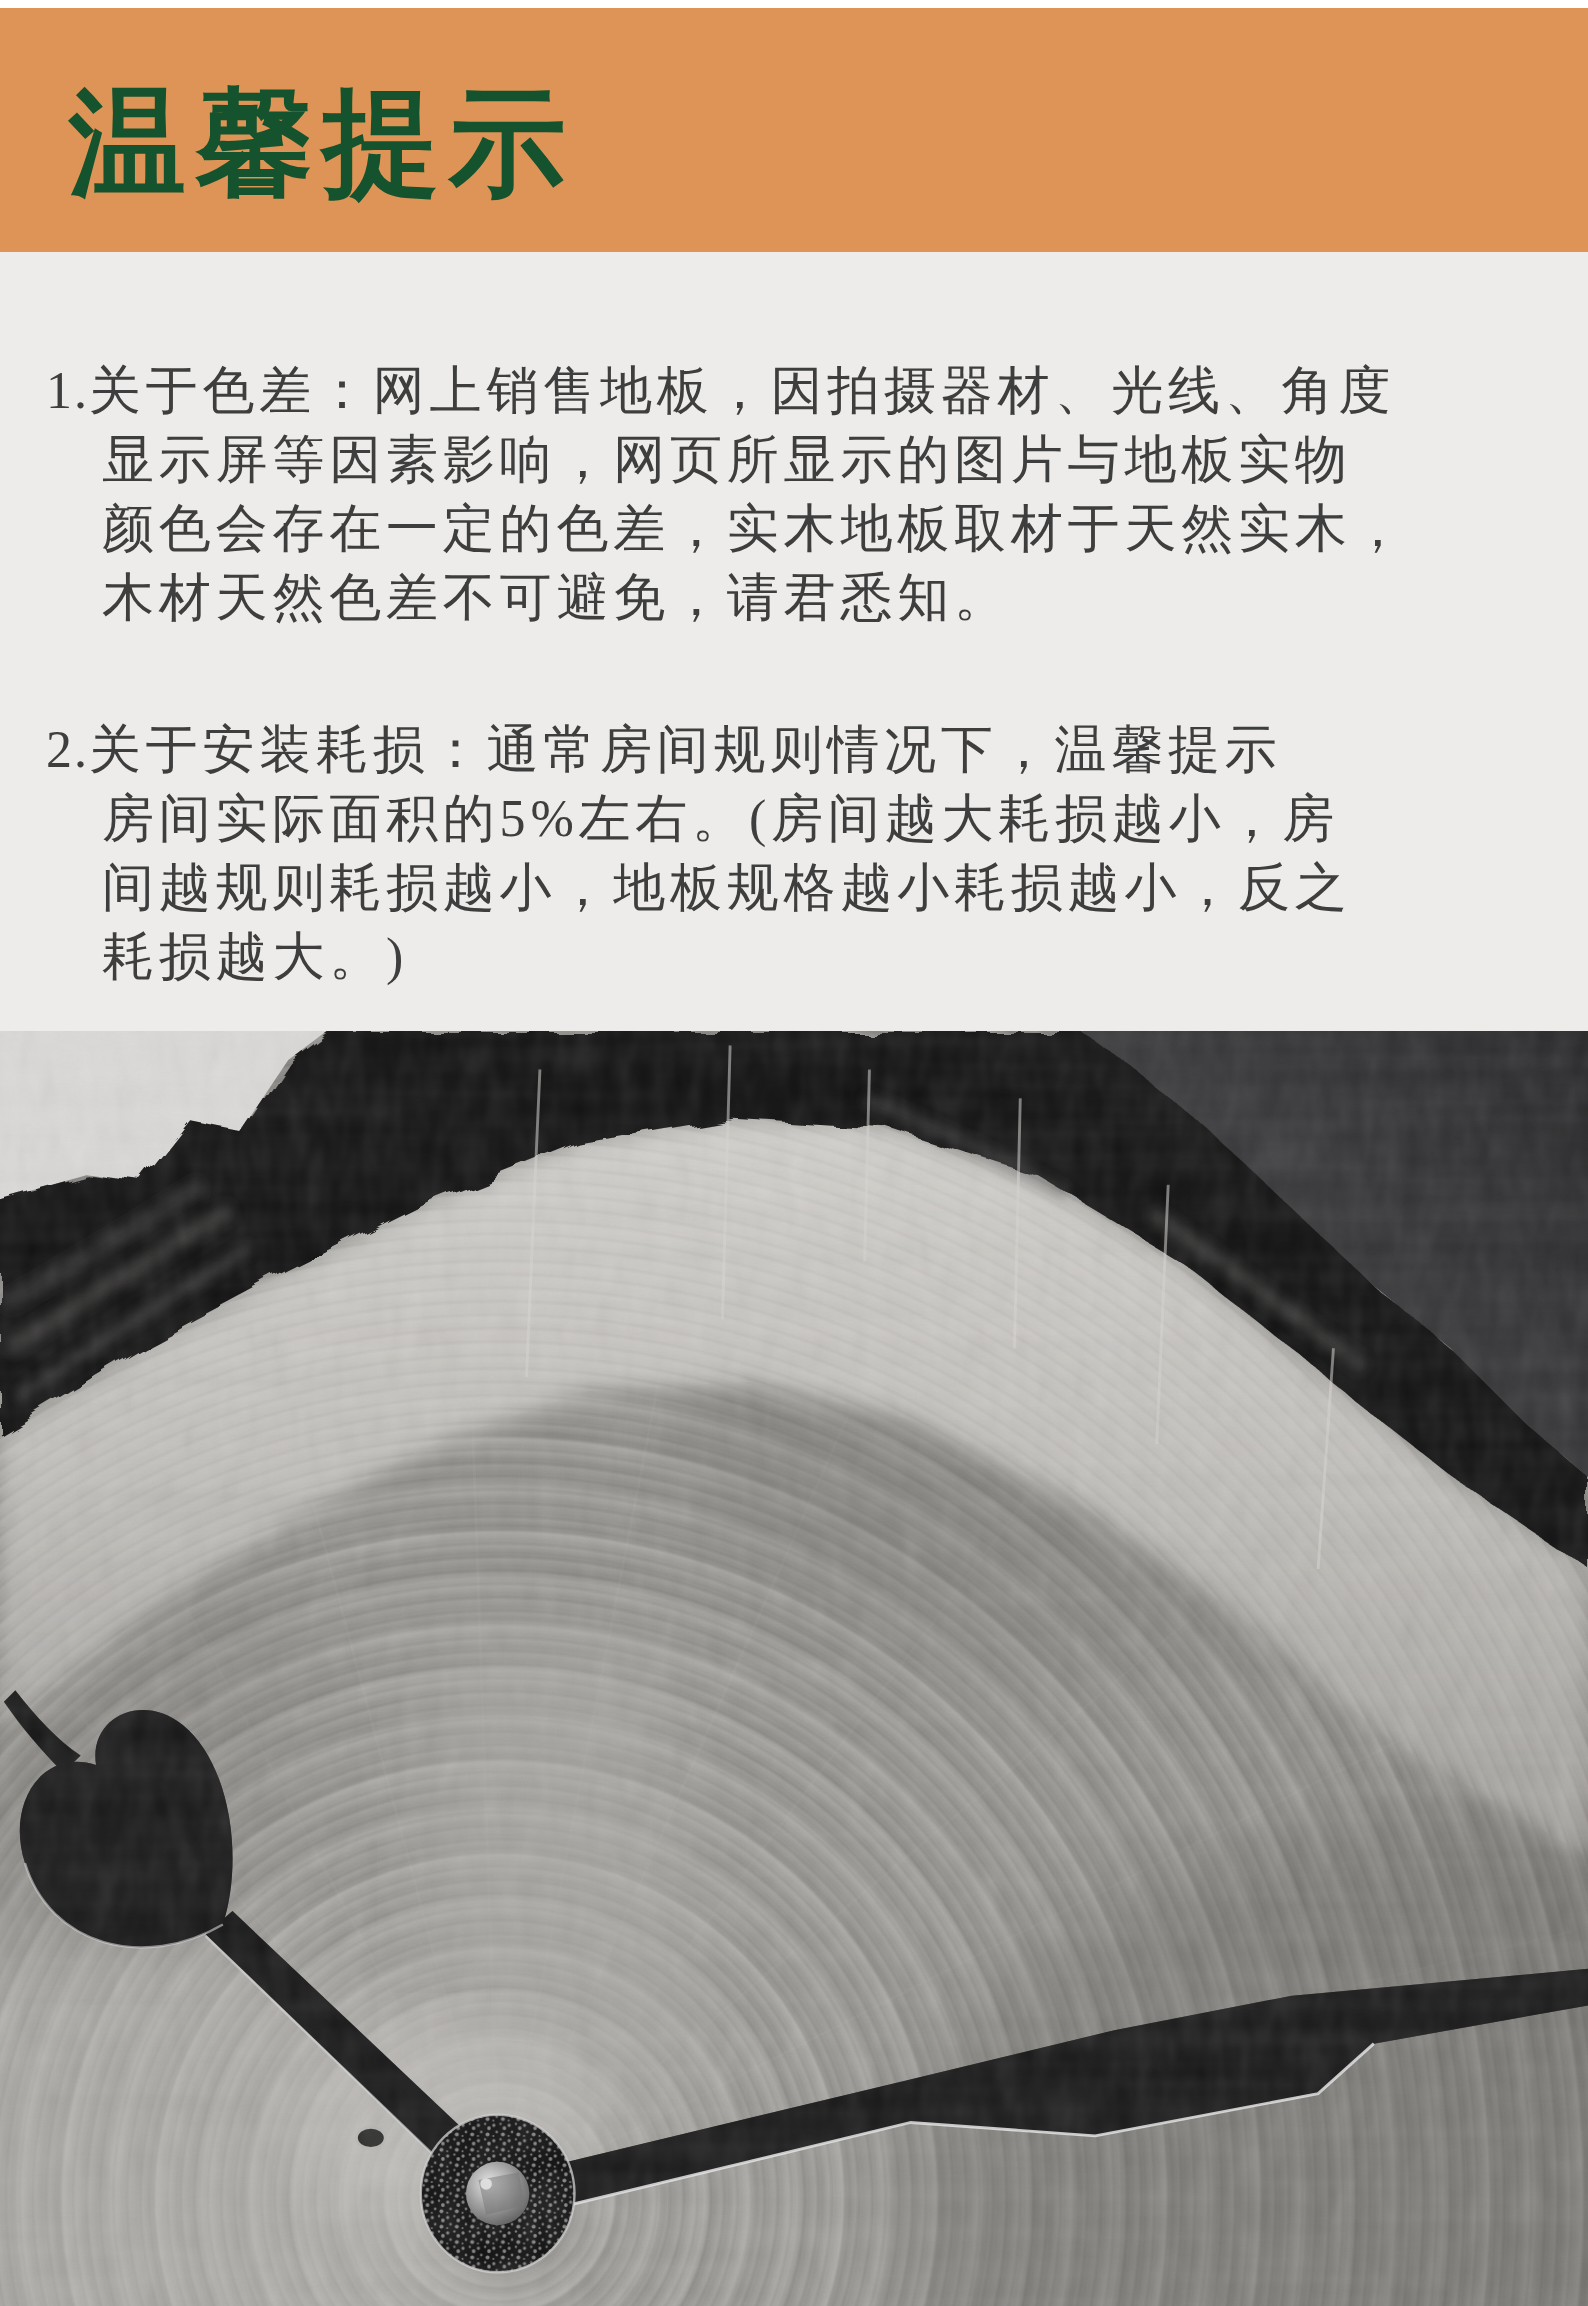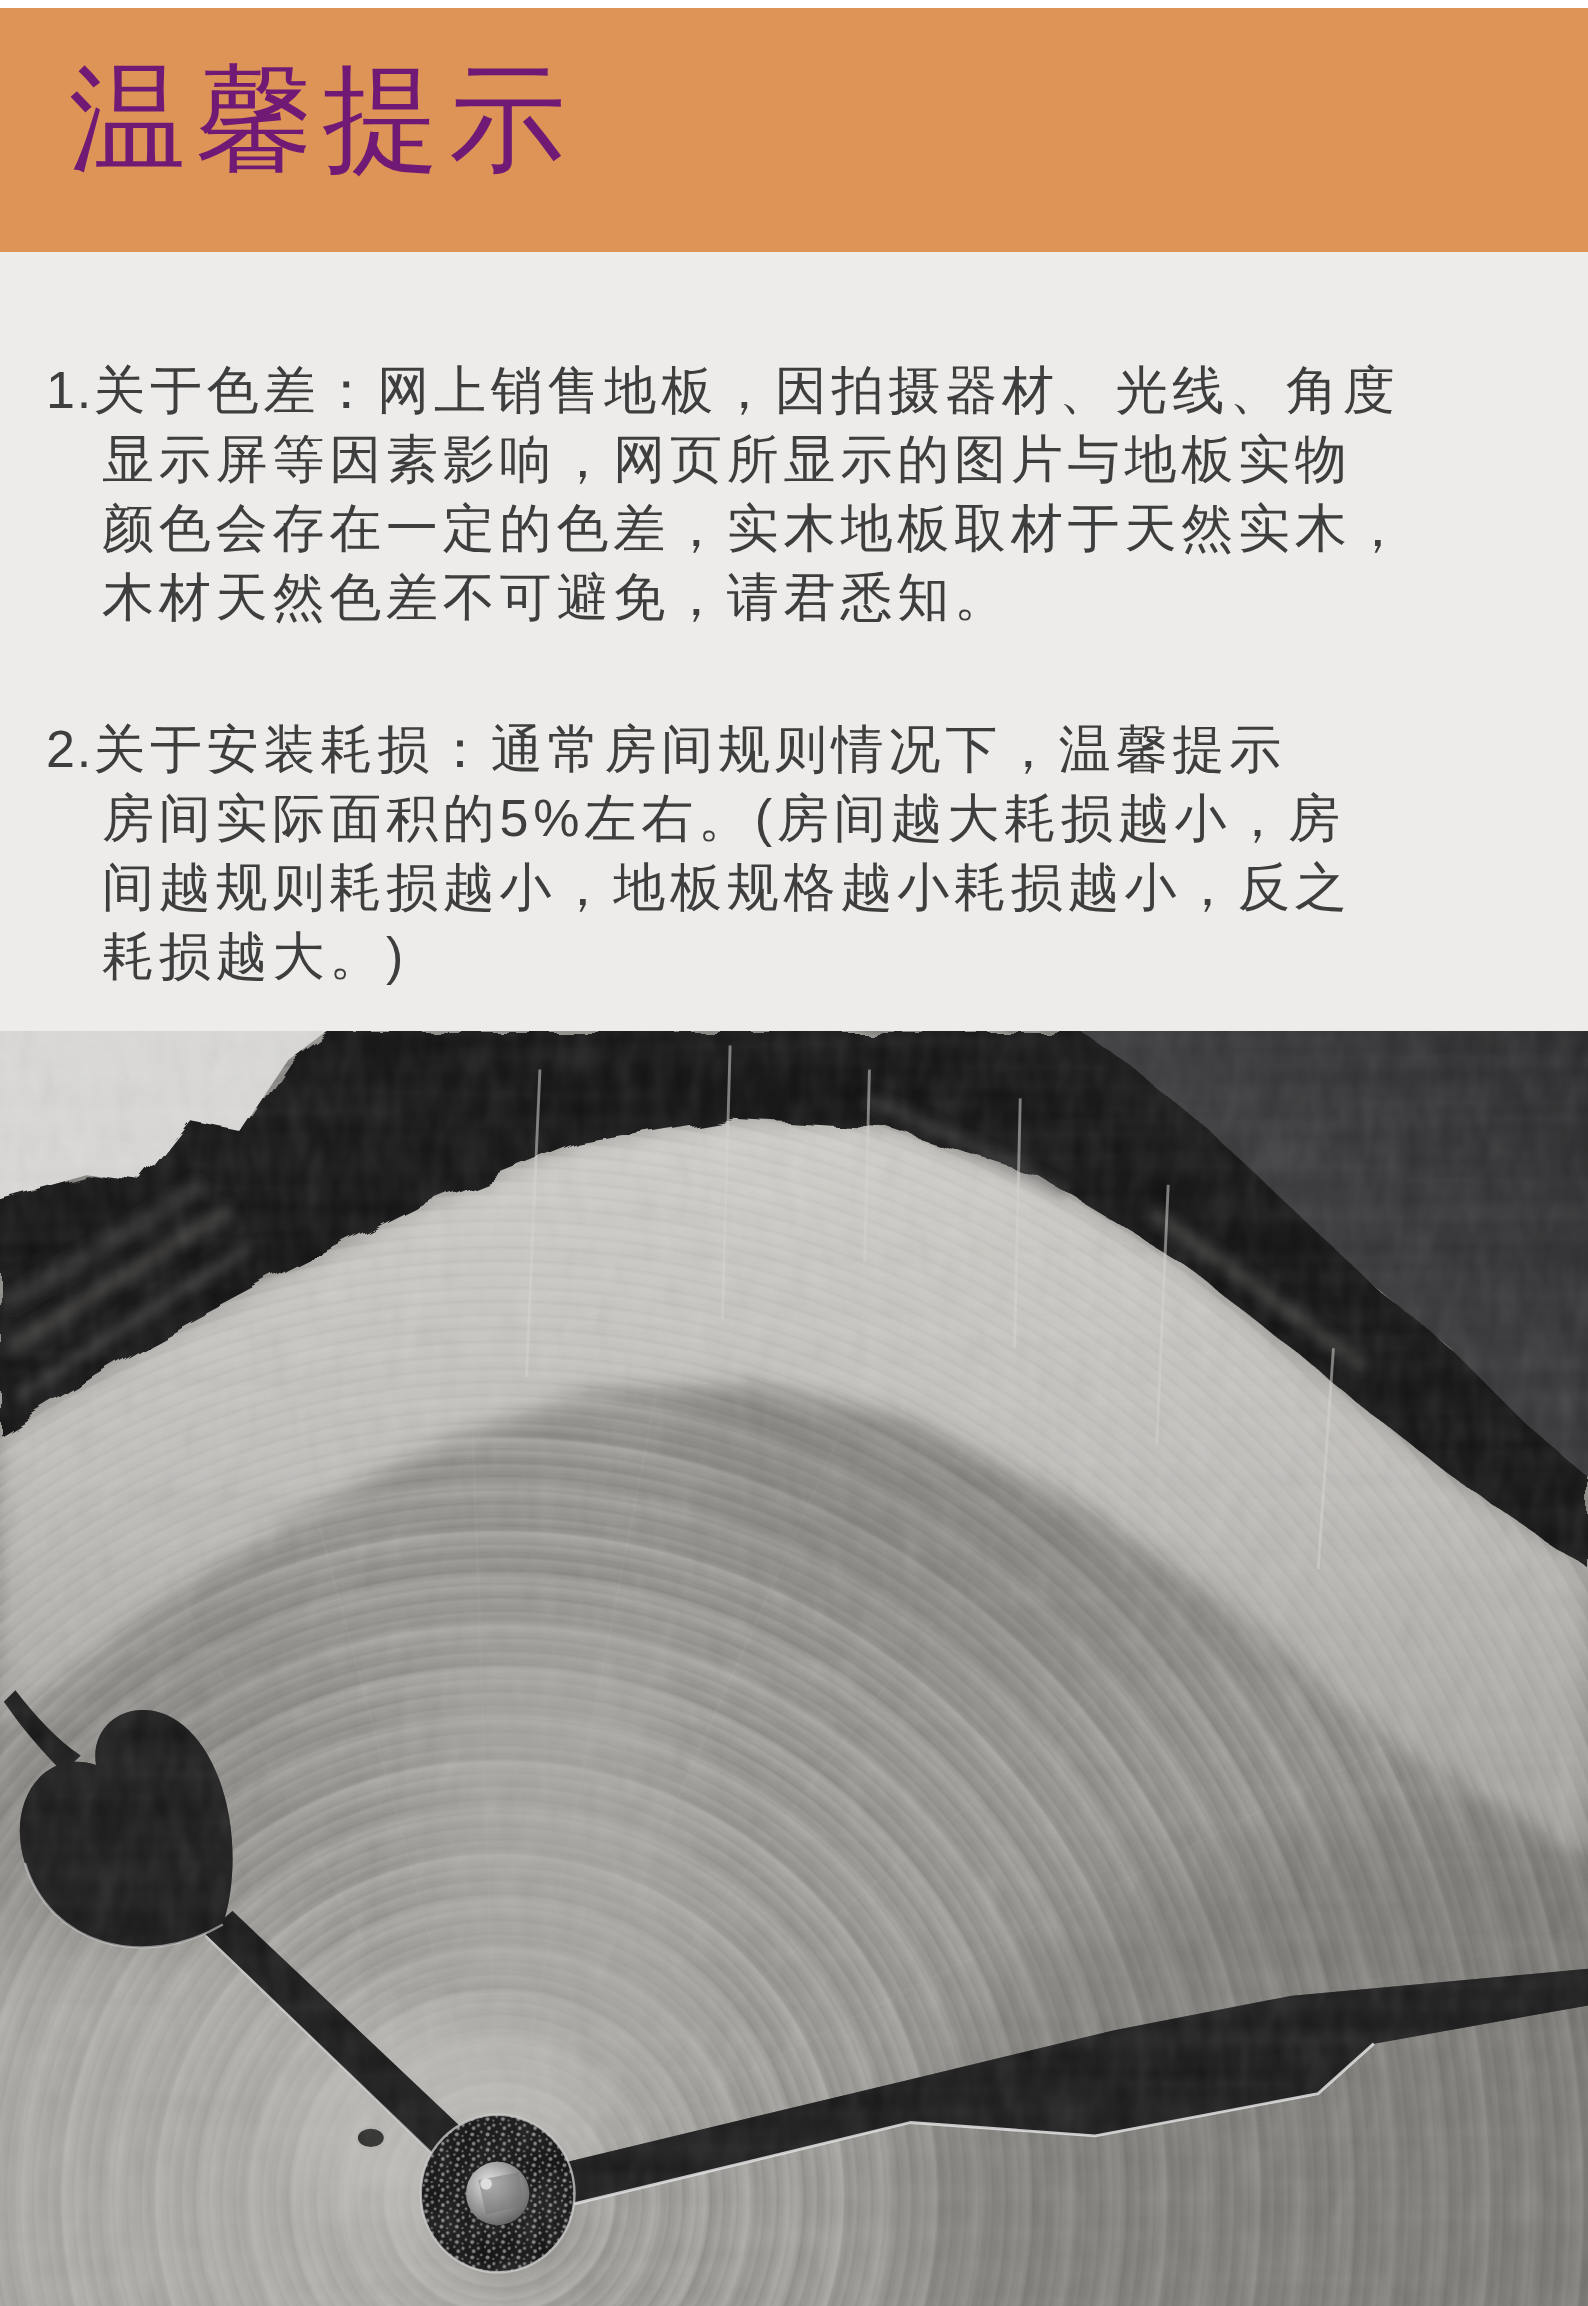--- a/index.html
+++ b/index.html
@@ -5,27 +5,27 @@
   html,body{margin:0;padding:0;background:#ffffff;}
   .page{
     position:relative;width:1589px;height:2307px;overflow:hidden;background:#ffffff;
     font-family:"Liberation Sans","DejaVu Sans",sans-serif;
   }
   .header{
     position:absolute;top:7.7px;left:0;width:1589px;height:244px;
     background:#DD9456;
   }
   .header h1{
-    margin:0;padding:48px 0 0 69px;
-    font-size:117px;line-height:125px;font-weight:400;color:#701a75;letter-spacing:9.6px;
+    margin:0;padding:72px 0 0 69px;
+    font-size:117px;line-height:125px;font-weight:700;color:#14532d;letter-spacing:9.6px;
   }
   .notes{
     position:absolute;top:252px;left:0;width:1589px;height:779px;
     background:#EDECEA;color:#3E3E3E;
-    box-sizing:border-box;padding:104px 56px 0 46px;
+    box-sizing:border-box;padding:104px 56px 0 46px;font-family:Liberation Serif, serif;
   }
   .note{
     margin:0 0 83px 0;
     font-size:52px;line-height:69px;letter-spacing:4.8px;
     padding-left:56px;text-indent:-56px;
     white-space:pre-line;
   }
   .note .num{letter-spacing:1.9px;}
   .photo-wrap{
     position:absolute;top:1031px;left:0;width:1589px;height:1276px;background:#8F8D89;

